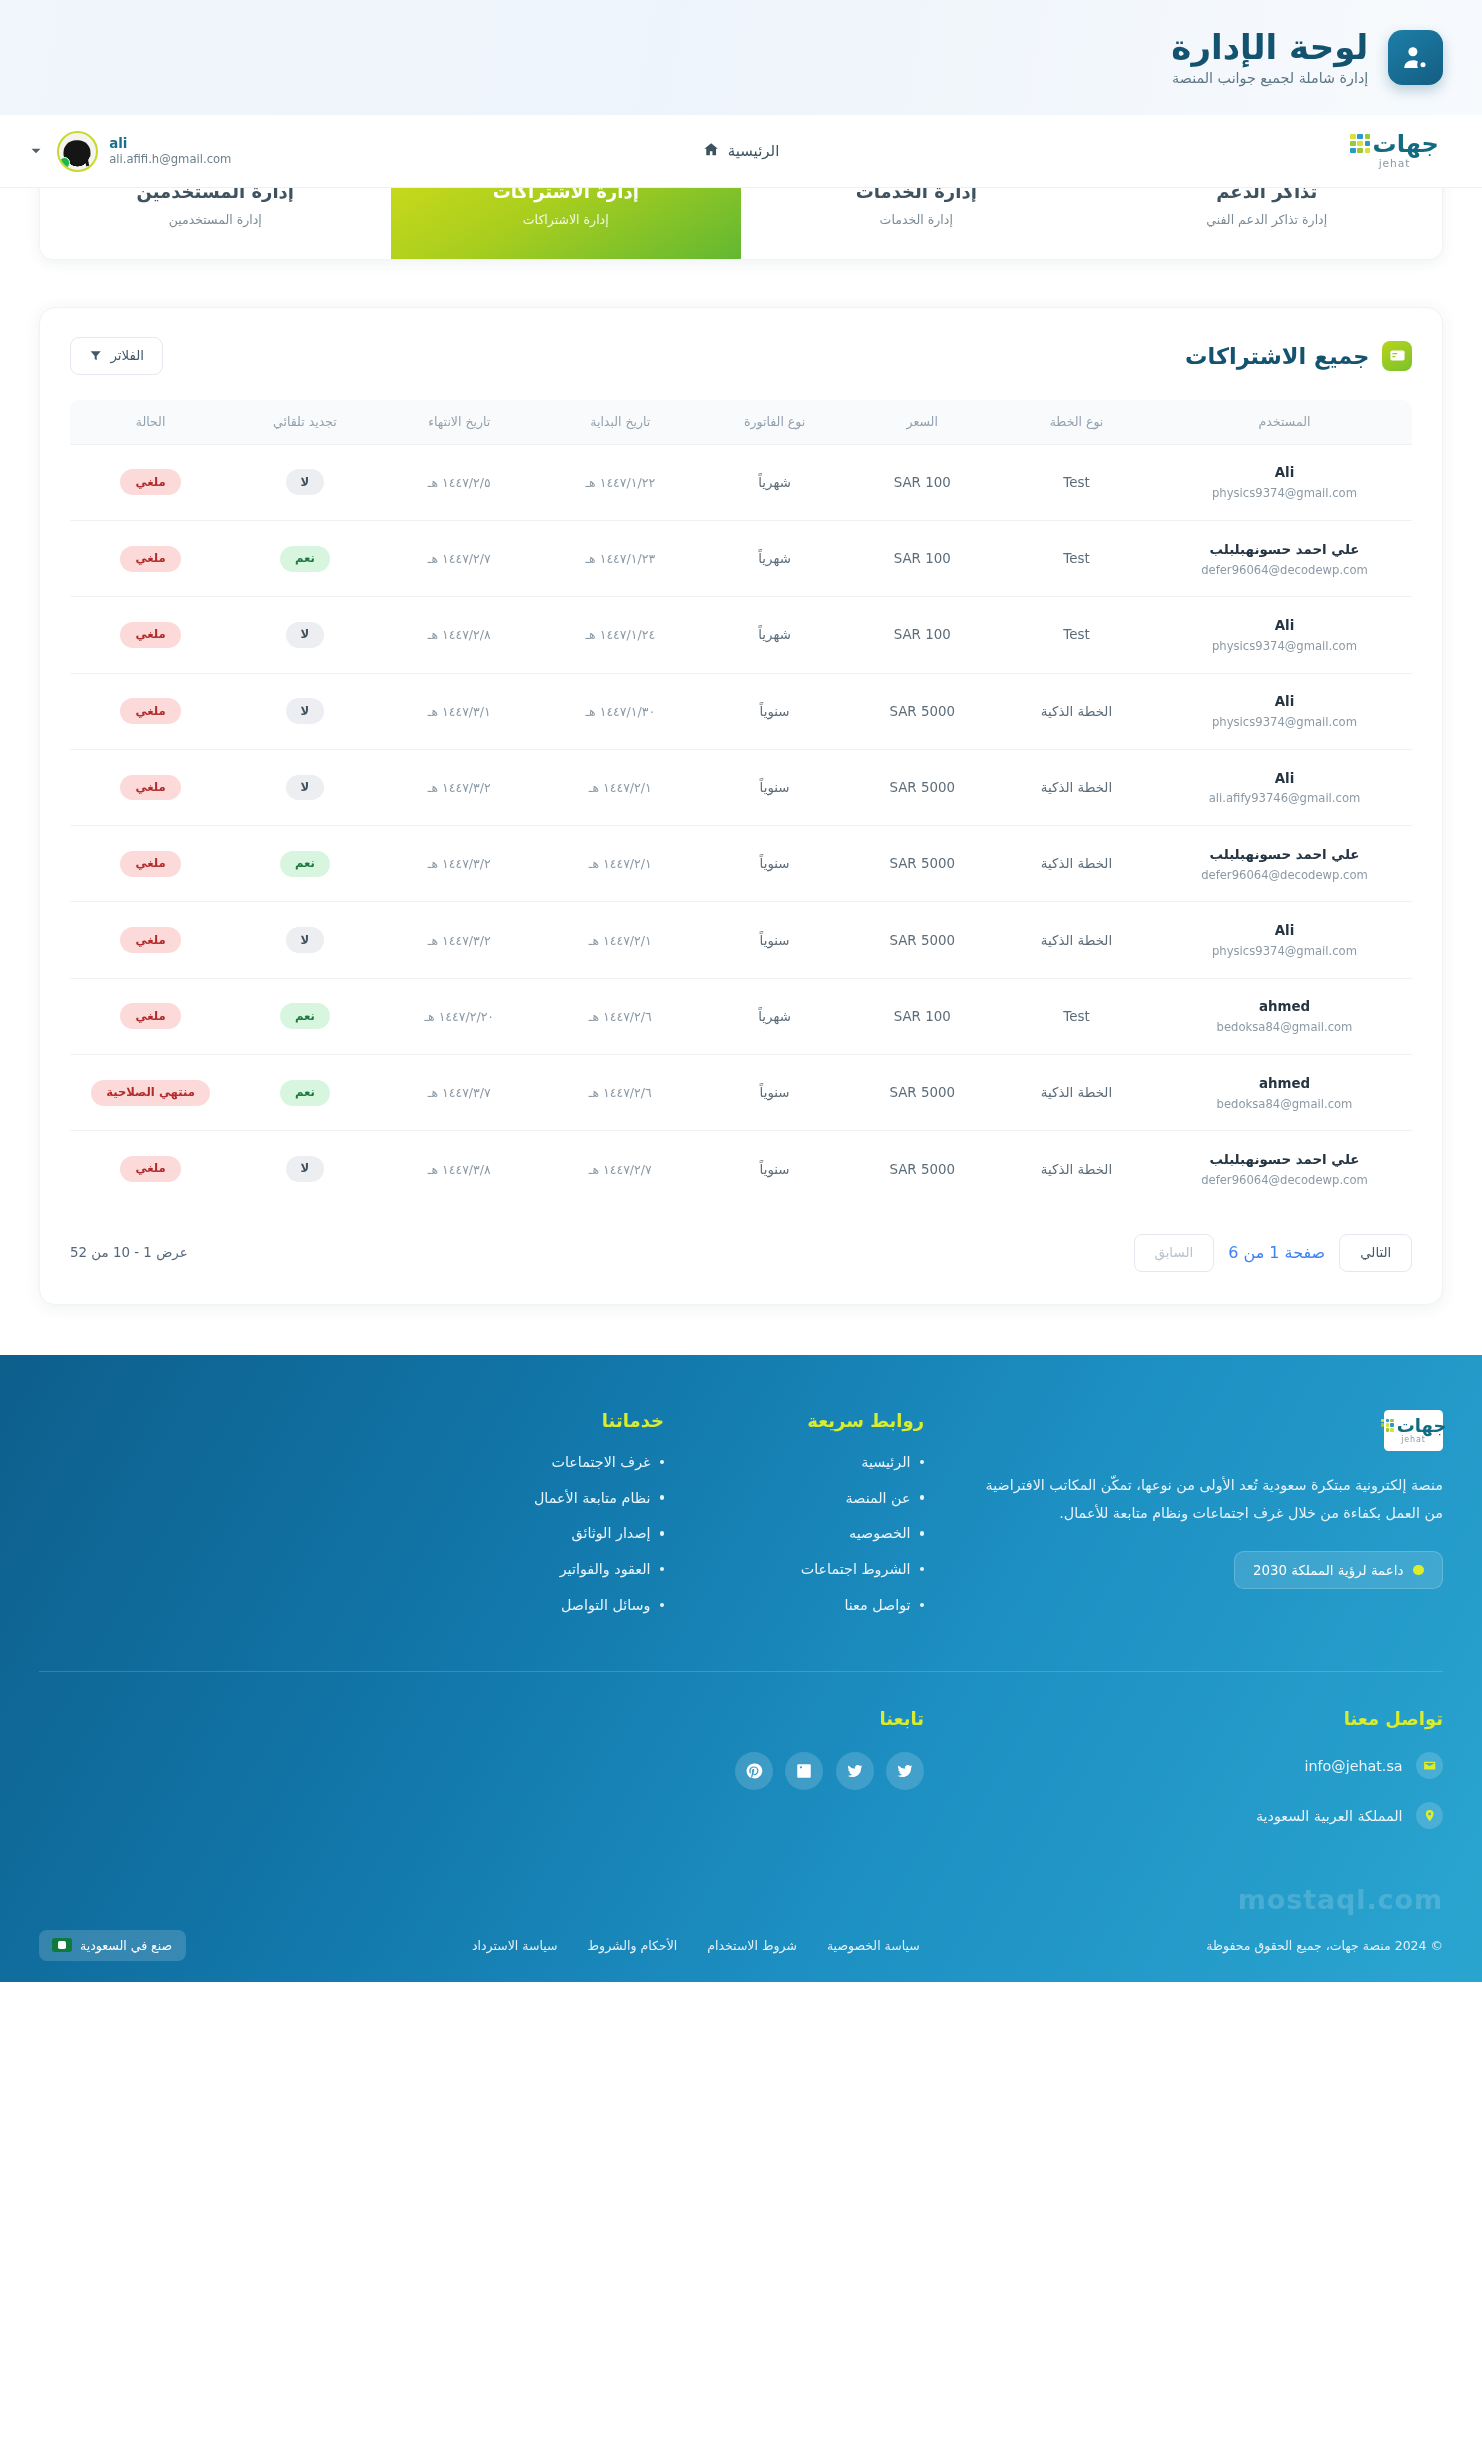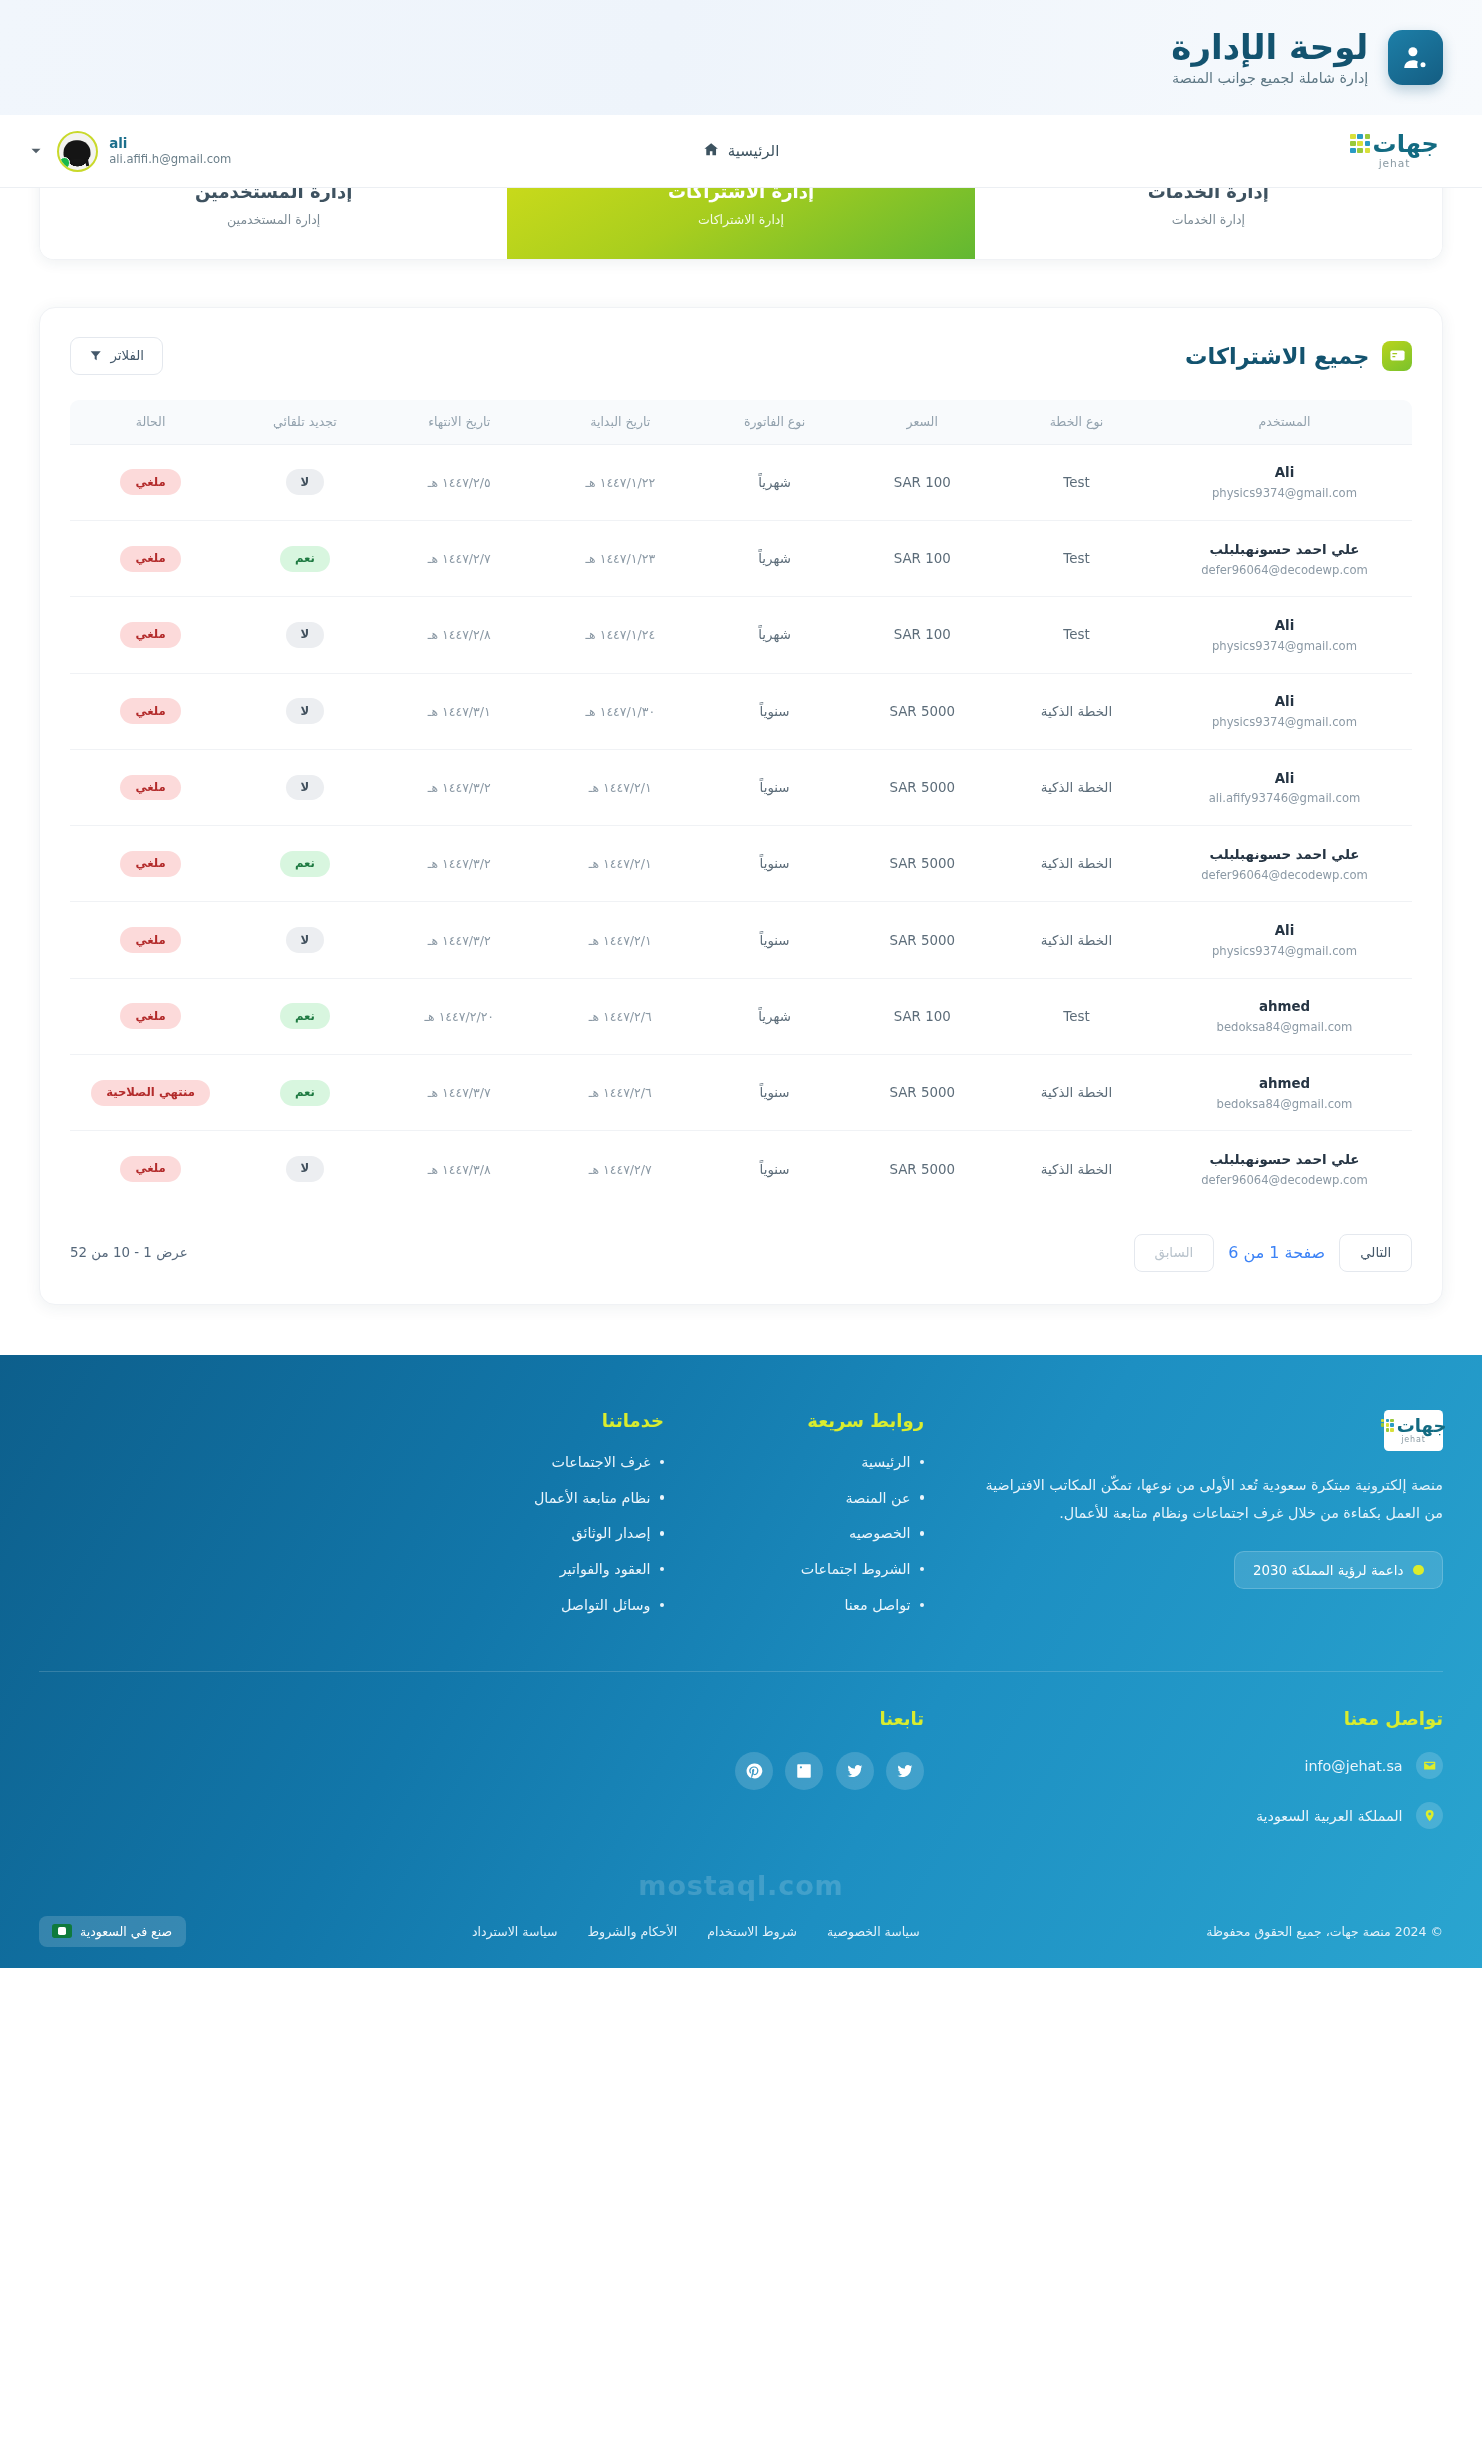--- a/index.html
+++ b/index.html
@@ -152,21 +152,21 @@
   .f-list li .b{width:4.5px;height:4.5px;border-radius:50%;background:#eaf5fc;display:block;flex:0 0 auto}
   .f-sep{height:0.9px;background:rgba(255,255,255,.16);margin:39px 0 36px}
   .f-bottom-cols{display:flex;gap:54px}
   .contact-item{display:flex;align-items:center;gap:13.4px;margin-bottom:23px;font-size:14.3px;color:#eaf5fc}
   .c-ico{width:27px;height:27px;border-radius:50%;background:rgba(255,255,255,.16);display:flex;align-items:center;justify-content:center;flex:0 0 auto}
   .c-ico svg{width:13.4px;height:13.4px;fill:#dced2c}
   .socials{display:flex;gap:12.5px}
   .s-ico{width:38px;height:38px;border-radius:50%;background:rgba(255,255,255,.16);display:flex;align-items:center;justify-content:center;cursor:pointer}
   .s-ico svg{width:18px;height:18px;fill:#ffffff}
   .watermark{
-    text-align:center;margin-top:18px;font-size:27px;color:rgba(255,255,255,.17);
+    text-align:right;margin-top:32px;font-size:27px;color:rgba(255,255,255,.17);
     font-weight:700;letter-spacing:0.9px;user-select:none;
   }
   .f-bar{
     margin-top:-5.4px;display:flex;align-items:center;justify-content:space-between;
     padding:19.7px 0 21.5px;font-size:12.5px;color:#e3f1fa;
   }
   .f-bar-links{display:flex;gap:30px}
   .f-bar-links span{cursor:pointer}
   .made{
     display:flex;align-items:center;gap:8px;background:rgba(255,255,255,.16);
@@ -235,20 +235,24 @@
         <span class="online"></span>
       </div>
       <svg class="caret" viewBox="0 0 24 24">
           <path d="M6 9l6 6 6-6z"></path>
         </svg>
     </div>
   </div>
 
   <div class="tabs-wrap">
     <div class="tabs">
+      <div class="tab">
+        <div class="t-title">تذاكر الدعم</div>
+        <div class="t-sub">إدارة تذاكر الدعم الفني</div>
+      </div>
       <div class="tab">
         <div class="t-title">إدارة الخدمات</div>
         <div class="t-sub">إدارة الخدمات</div>
       </div>
       <div class="tab active">
         <div class="t-title">إدارة الاشتراكات</div>
         <div class="t-sub">إدارة الاشتراكات</div>
       </div>
       <div class="tab">
         <div class="t-title">إدارة المستخدمين</div>

